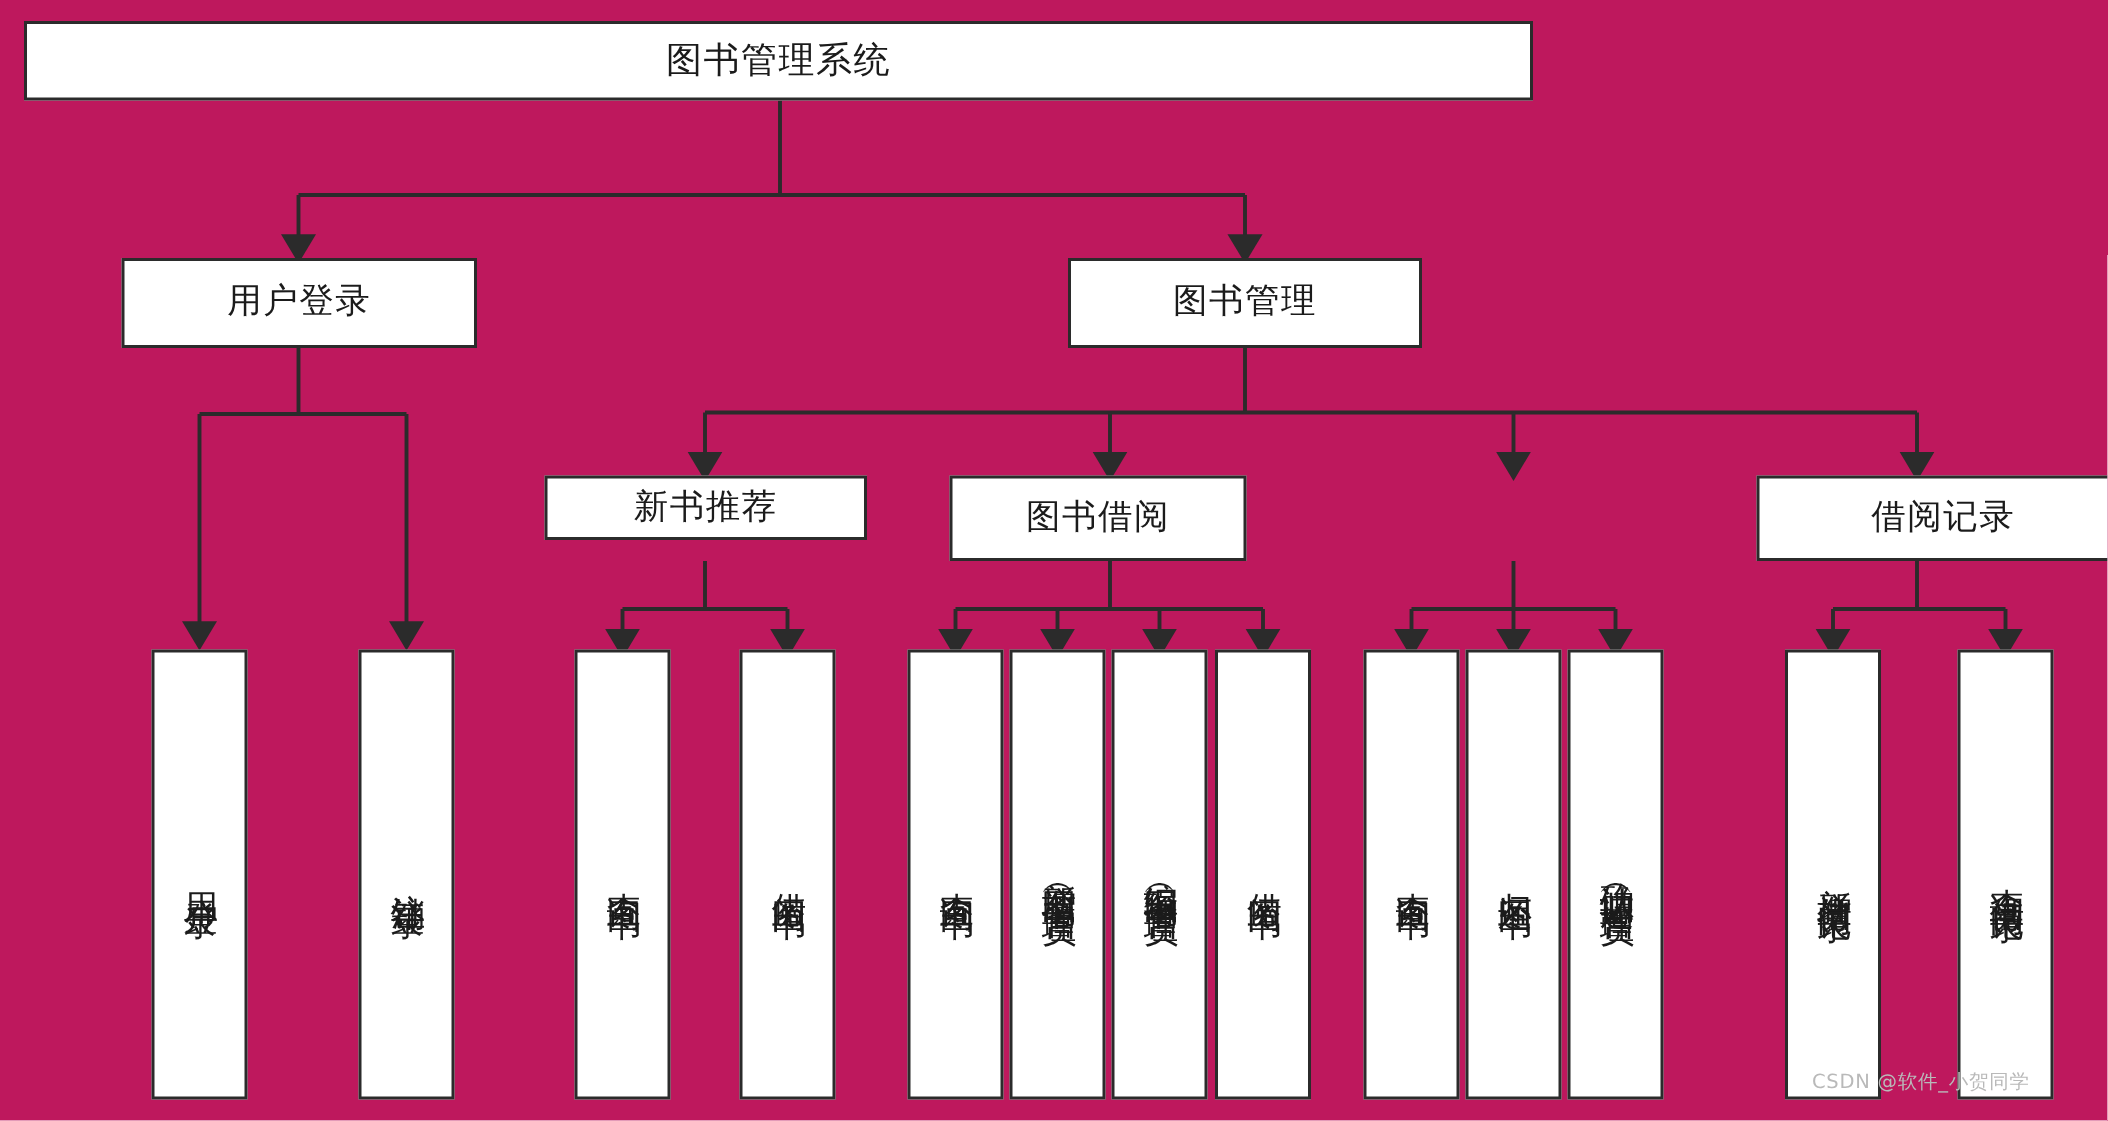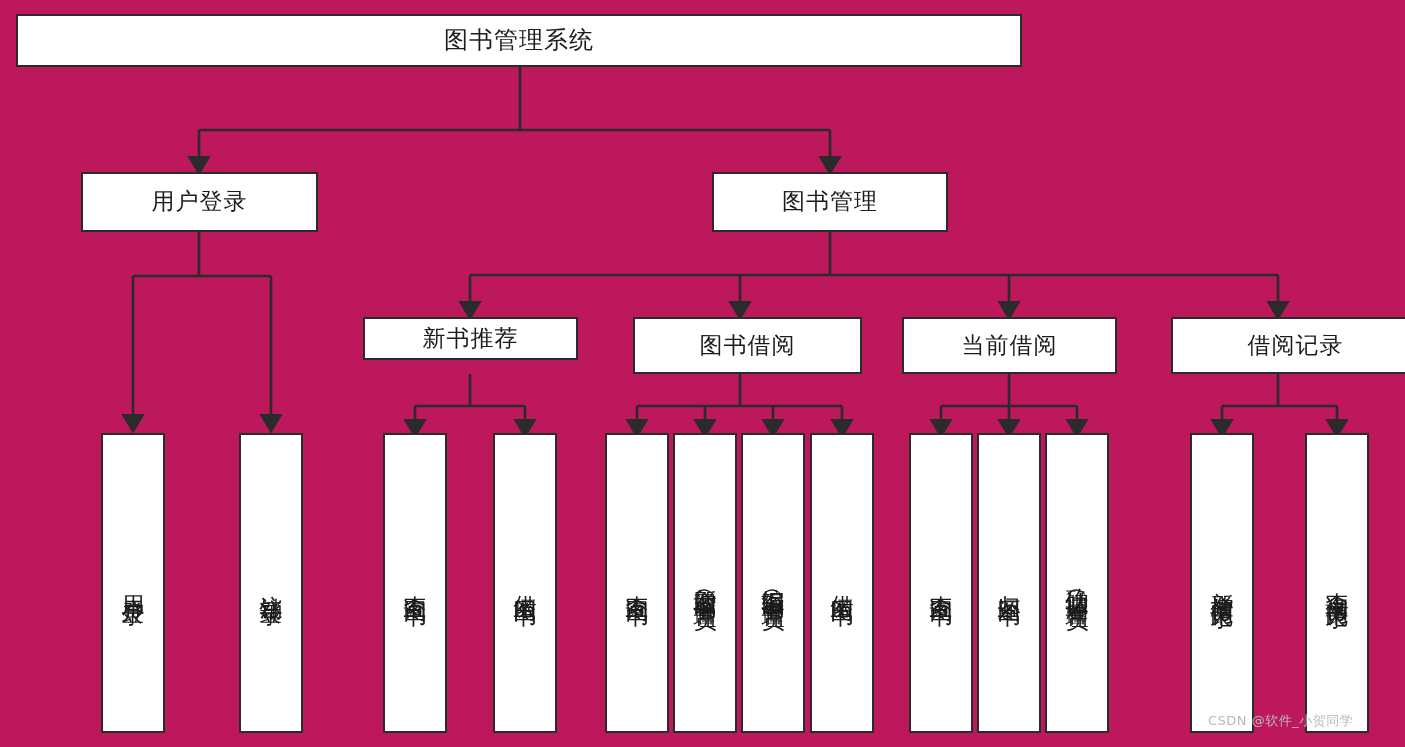--- a/index.html
+++ b/index.html
@@ -138,25 +138,22 @@
   <div class="node horiz" style="left:81px; top:172px; width:237px; height:60px;">
     <span class="hlabel">用户登录</span>
   </div>
   <div class="node horiz" style="left:712px; top:172px; width:236px; height:60px;text-align:right;">
     <span class="hlabel">图书管理</span>
   </div>
 
   <div class="node horiz" style="left:363px; top:317px; width:215px; height:43px;">
     <span class="hlabel">新书推荐</span>
   </div>
-  <div class="node horiz" style="left:633px; top:317px; width:229px; height:57px;">
+  <div class="node horiz" style="left:633px; top:317px; width:198px; height:57px;">
     <span class="hlabel">图书借阅</span>
-  </div>
-  <div class="node horiz" style="left:902px; top:317px; width:215px; height:57px;">
-    <span class="hlabel">当前借阅</span>
   </div>
   <div class="node horiz" style="left:1171px; top:317px; width:249px; height:57px;">
     <span class="hlabel">借阅记录</span>
   </div>
 
   <div class="node vert" style="left:101px; top:433px; width:64px; height:300px;">
     <span class="vlabel">用户登录</span>
   </div>
   <div class="node vert" style="left:239px; top:433px; width:64px; height:300px;">
     <span class="vlabel">注销登录</span>

